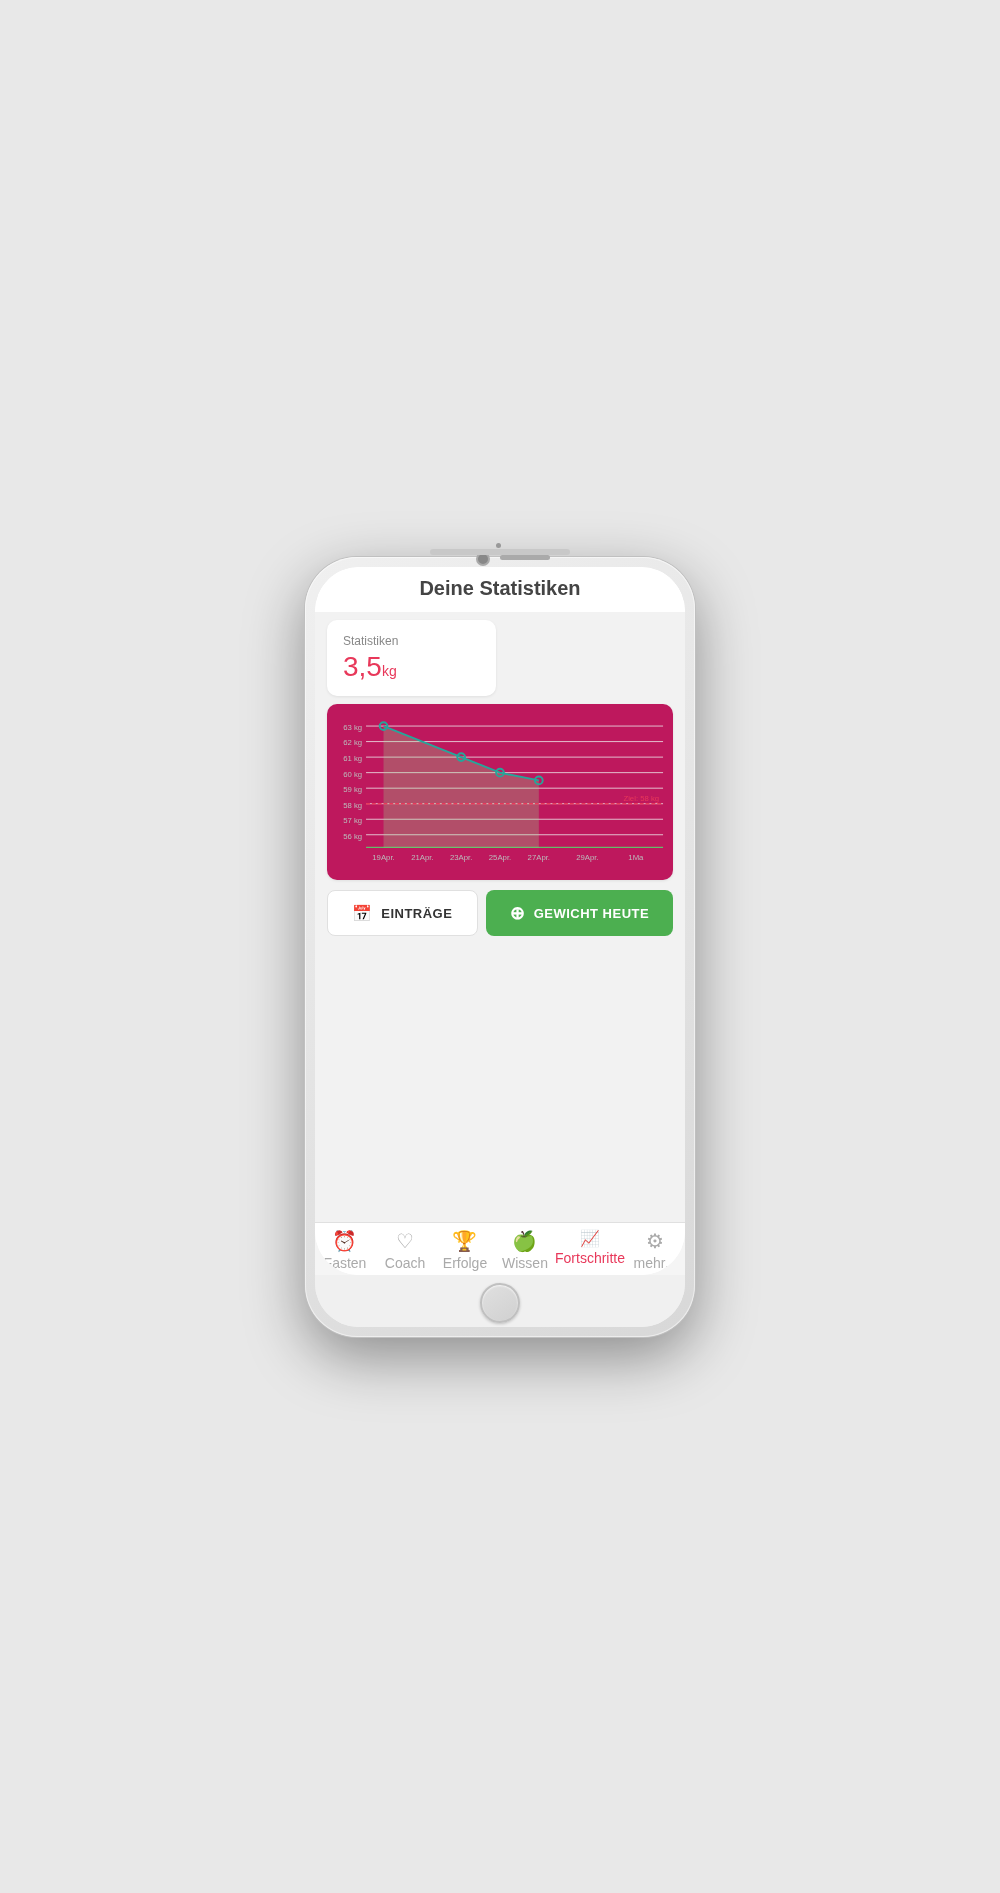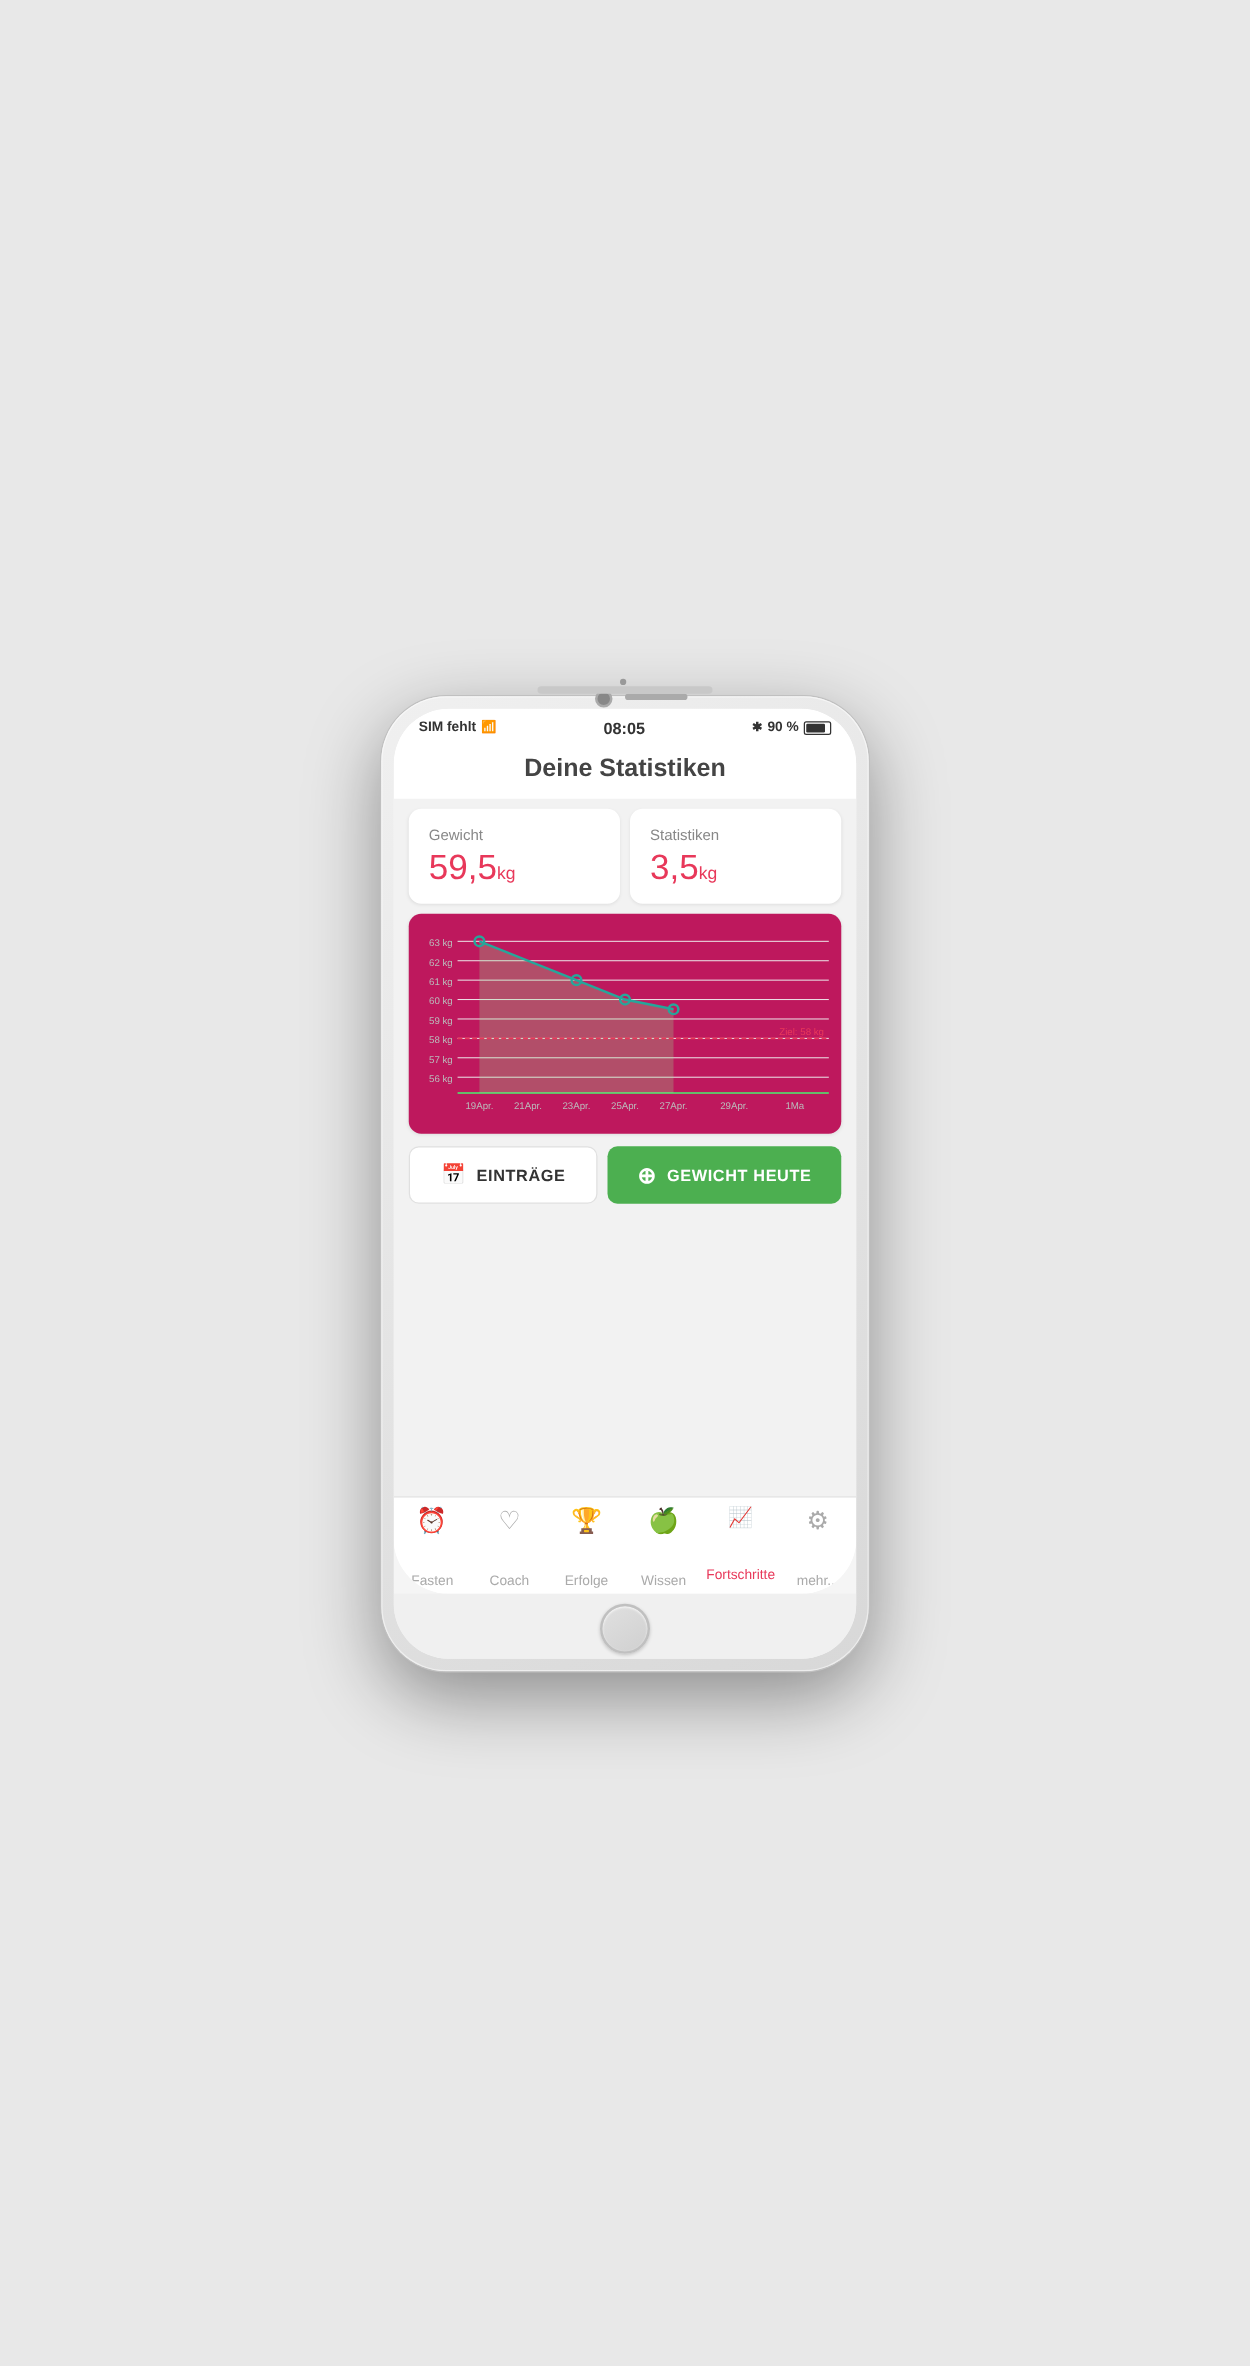--- a/index.html
+++ b/index.html
@@ -273,23 +273,22 @@
     .tab-icon {
       font-size: 20px;
       color: #aaa;
     }
 
     .tab-icon.active {
       color: #e8385a;
     }
 
     .tab-label {
-      font-size: 11px;
+      font-size: 14px;
       color: #aaa;
-      margin-top: 28px;
     }
 
     .tab-label.active {
       color: #e8385a;
     }
 
     
     .home-button-area {
       display: flex;
       justify-content: center;
@@ -316,46 +315,26 @@
 
 <div class="phone-outer">
   <div class="phone-dot"></div>
   <div class="phone-camera"></div>
   <div class="phone-speaker"></div>
   <div class="phone-top-bar"></div>
 
   <div class="phone-inner">
     <div class="screen">
 
-      <div class="status-bar">
-        <div class="status-left">
-          <span>SIM fehlt</span>
-          <span class="wifi-icon">📶</span>
-        </div>
-        <div class="status-center">08:05</div>
-        <div class="status-right">
-          <span class="bt-icon">✱</span>
-          <span>90 %</span>
-          <div class="battery-body">
-            <div class="battery-fill"></div>
-          </div>
-        </div>
-      </div>
 
       <div class="page-title">Deine Statistiken</div>
 
       <div class="content">
 
         <div class="stats-grid">
-          <div class="stat-card">
-            <div class="stat-label">Gewicht</div>
-            <div class="stat-value">
-              <span>59,5</span><span class="unit">kg</span>
-            </div>
-          </div>
           <div class="stat-card">
             <div class="stat-label">Statistiken</div>
             <div class="stat-value">
               <span>3,5</span><span class="unit">kg</span>
             </div>
           </div>
         </div>
 
         <div class="chart-card">
           <div class="chart-wrapper">

